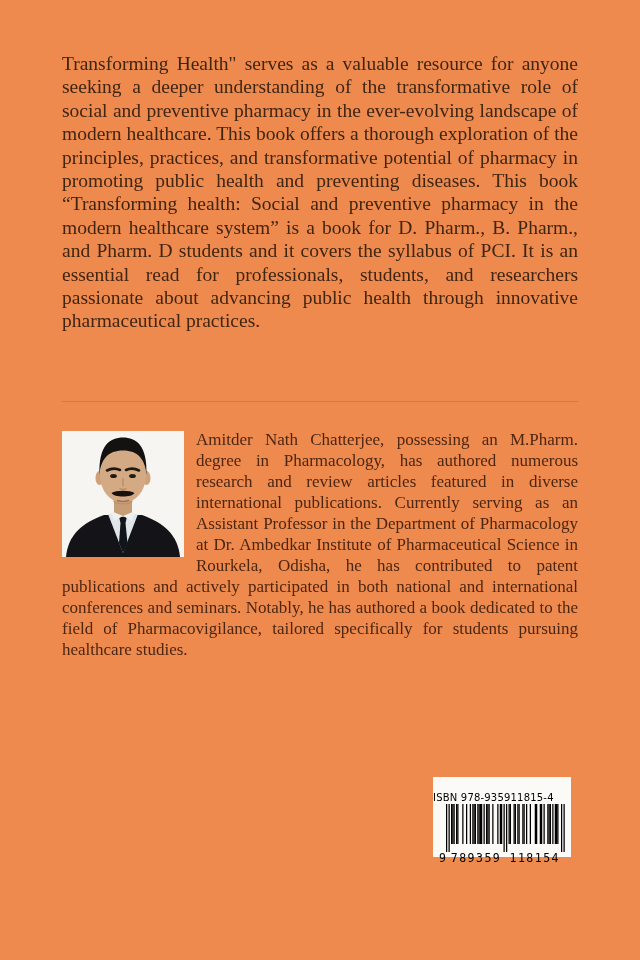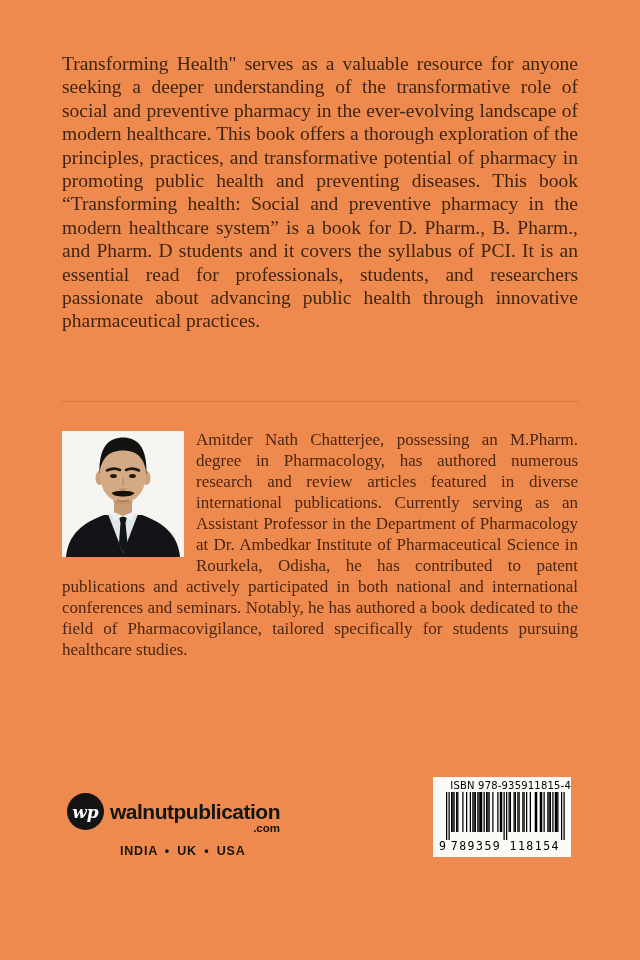--- a/index.html
+++ b/index.html
@@ -117,22 +117,22 @@
     left: 433px;
     top: 777px;
     width: 138px;
     height: 80px;
     background: #fbfaf7;
   }
   .isbn-label {
     font-family: "DejaVu Sans", sans-serif;
     font-size: 10px;
     color: #000000;
-    text-align: right;
-    padding-top: 3px;
+    text-align: left;
+    padding-top: 15px;
     letter-spacing: 0.2px;
     white-space: nowrap;
   }
   .barcode-svg-wrap { margin-top: 1px; text-align: center; }
   .barcode-svg-wrap svg { display: inline-block; }
 </style>
 </head>
 <body>
 
 <div class="cover">
@@ -176,32 +176,20 @@
         <path d="M57.5,57.5 Q61,59.5 64.5,57.5" stroke="#b9855c" stroke-width="1.4" fill="none"></path>
 
         <path d="M49.5,62 C54,59 68,59 72.5,62 C70,66.8 52,66.8 49.5,62 Z" fill="#17110b"></path>
 
         <path d="M55.5,69.5 Q61,71.5 66.5,69.5" stroke="#a76d52" stroke-width="1.5" fill="none" stroke-linecap="round"></path>
       </svg>
     </span>
     <span>Amitder Nath Chatterjee, possessing an M.Pharm. degree in Pharmacology, has authored numerous research and review articles featured in diverse international publications. Currently serving as an Assistant Professor in the Department of Pharmacology at Dr. Ambedkar Institute of Pharmaceutical Science in Rourkela, Odisha, he has contributed to patent publications and actively participated in both national and international conferences and seminars. Notably, he has authored a book dedicated to the field of Pharmacovigilance, tailored specifically for students pursuing healthcare studies.</span>
   </div>
 
-  <div class="publisher">
-    <div class="logo-row">
-      <div class="logo-circle">
-        <span>wp</span>
-      </div>
-      <div class="logo-text">
-        <span class="logo-name">walnutpublication</span>
-        <span class="logo-com">.com</span>
-      </div>
-    </div>
-    <div class="countries">INDIA • UK • USA</div>
-  </div>
 
   <div class="barcode-box">
     <div class="isbn-label">ISBN 978-935911815-4</div>
     <div class="barcode-svg-wrap" id="barcode-target"><svg width="132" height="60" viewBox="0 0 132 60" xmlns="http://www.w3.org/2000/svg">
           <rect x="10.00" y="0" width="1.25" height="48" fill="#000"></rect>
           <rect x="12.50" y="0" width="1.25" height="48" fill="#000"></rect>
           <rect x="15.00" y="0" width="1.25" height="40" fill="#000"></rect>
           <rect x="16.25" y="0" width="1.25" height="40" fill="#000"></rect>
           <rect x="17.50" y="0" width="1.25" height="40" fill="#000"></rect>
           <rect x="20.00" y="0" width="1.25" height="40" fill="#000"></rect>

